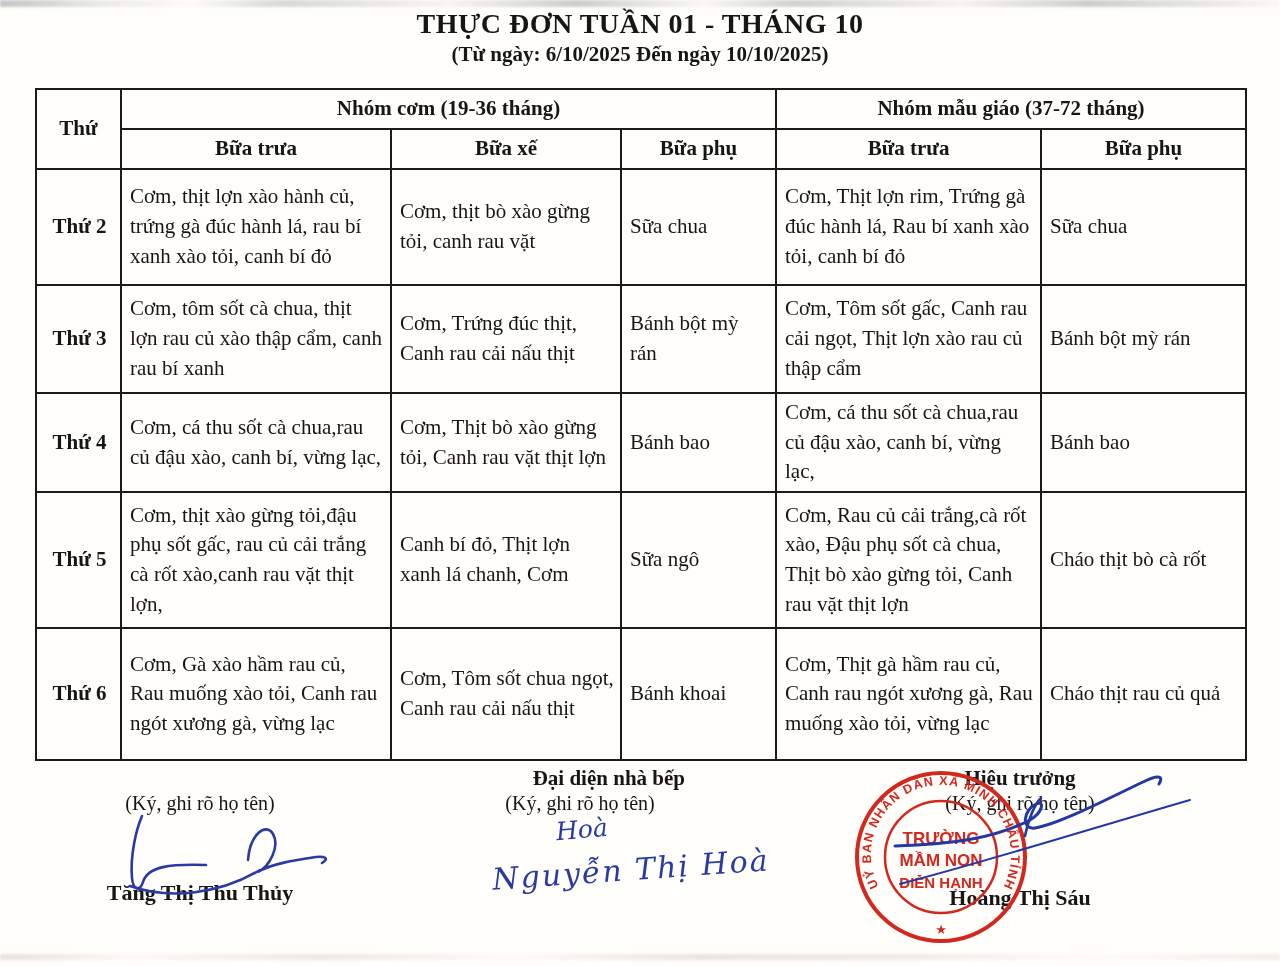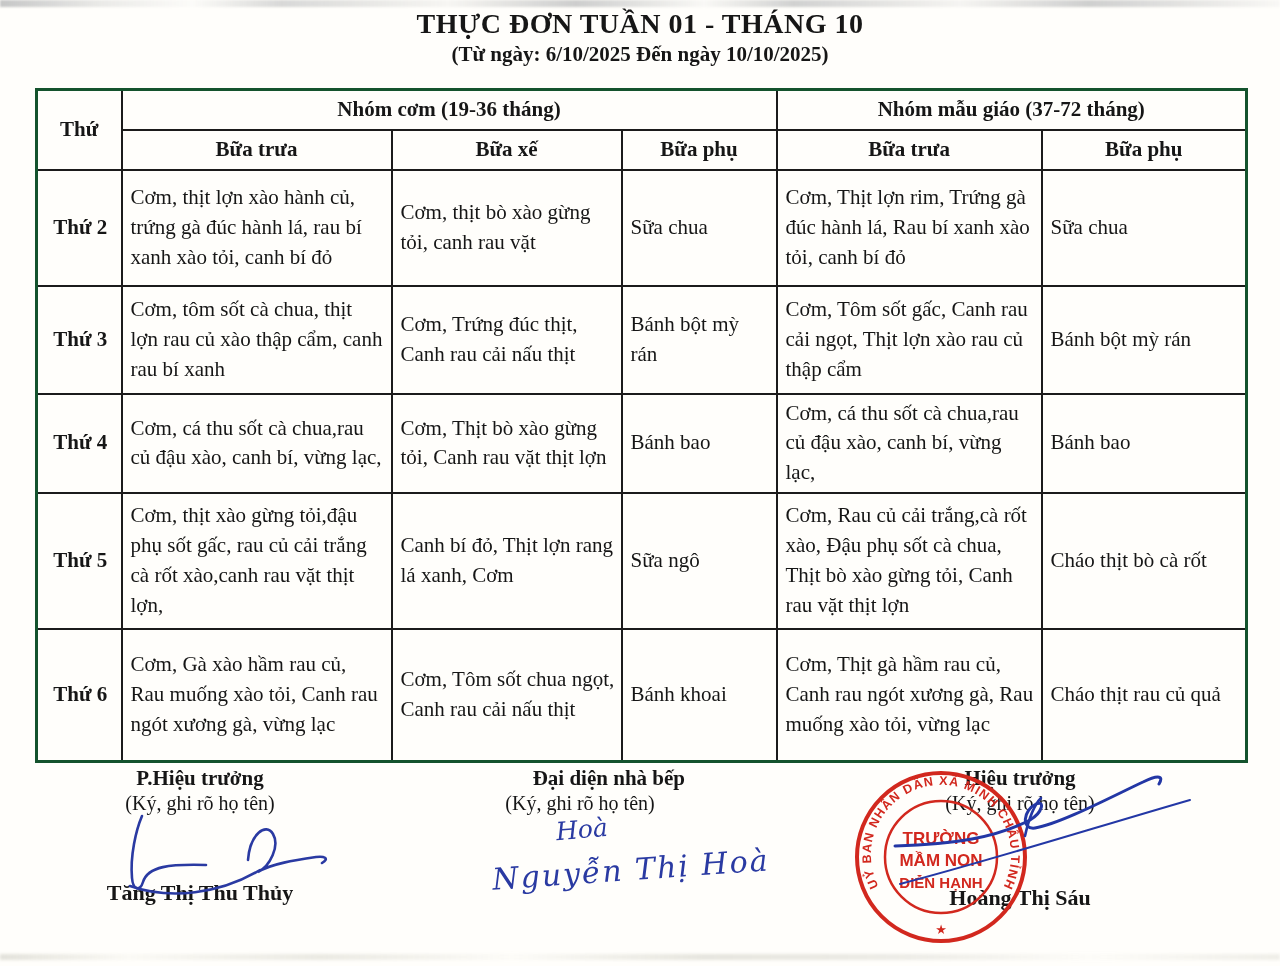--- a/index.html
+++ b/index.html
@@ -50,21 +50,21 @@
   table.menu col.c-phu1{width:155px;}
   table.menu col.c-lunch2{width:265px;}
   table.menu col.c-phu2{width:205px;}
   table.menu th, table.menu td{
     border:2px solid #1b1b1b;
     font-size:21px;
     vertical-align:middle;
     padding:4px 6px 4px 8px;
     line-height:1.42;
   }
-  table.menu{border:3px solid #14532d;}
+  table.menu{border:1px solid #14532d;}
   table.menu th{font-weight:bold;text-align:center;padding:4px 2px;}
   tr.hrow1{height:40px;}
   tr.hrow2{height:36px;}
   td.day{font-weight:bold;text-align:center;margin-top:38px;}
   tr.r-thu2{height:116px;}
   tr.r-thu3{height:108px;}
   tr.r-thu4{height:97px;}
   tr.r-thu5{height:136px;}
   tr.r-thu6{height:132px;}
   
@@ -136,37 +136,36 @@
         <td class="day">Thứ 4</td>
         <td>Cơm, cá thu sốt cà chua,rau củ đậu xào, canh bí, vừng lạc,</td>
         <td>Cơm, Thịt bò xào gừng tỏi, Canh rau vặt thịt lợn</td>
         <td>Bánh bao</td>
         <td>Cơm, cá thu sốt cà chua,rau củ đậu xào, canh bí, vừng lạc,</td>
         <td>Bánh bao</td>
       </tr>
       <tr class="r-thu5">
         <td class="day">Thứ 5</td>
         <td>Cơm, thịt xào gừng tỏi,đậu phụ sốt gấc, rau củ cải trắng cà rốt xào,canh rau vặt thịt lợn,</td>
-        <td>Canh bí đỏ, Thịt lợn rang lá xanh, Cơm</td>
+        <td>Canh bí đỏ, Thịt lợn xanh lá chanh, Cơm</td>
         <td>Sữa ngô</td>
         <td>Cơm, Rau củ cải trắng,cà rốt xào, Đậu phụ sốt cà chua, Thịt bò xào gừng tỏi, Canh rau vặt thịt lợn</td>
         <td>Cháo thịt bò cà rốt</td>
       </tr>
       <tr class="r-thu6">
         <td class="day">Thứ 6</td>
         <td>Cơm, Gà xào hầm rau củ, Rau muống xào tỏi, Canh rau ngót xương gà, vừng lạc</td>
         <td>Cơm, Tôm sốt chua ngọt, Canh rau cải nấu thịt</td>
         <td>Bánh khoai</td>
         <td>Cơm, Thịt gà hầm rau củ, Canh rau ngót xương gà, Rau muống xào tỏi, vừng lạc</td>
         <td>Cháo thịt rau củ quả</td>
       </tr>
     </tbody>
   </table>
 
-  <div class="sig-title" style="left:95px;top:766px;width:210px;">P.Hiệu trưởng</div>
   <div class="sig-note" style="left:95px;top:792px;width:210px;">(Ký, ghi rõ họ tên)</div>
   <svg class="sig-svg" style="left:110px;top:808px;" width="230" height="92" viewBox="0 0 230 92">
     <g fill="none" stroke="#2a3aa2" stroke-width="2.6" stroke-linecap="round">
       <path d="M32,8 C26,22 20,48 22,70 C23,82 30,84 33,74 C38,58 60,56 96,57"></path>
       <path d="M138,52 C140,26 156,14 163,26 C170,38 160,58 148,64 C160,56 186,52 206,49 C214,48 220,50 212,55"></path>
       <path d="M20,78 C60,92 110,86 150,62"></path>
     </g>
   </svg>
   <div class="sig-name" style="left:85px;top:880px;width:230px;">Tăng Thị Thu Thủy</div>
 

